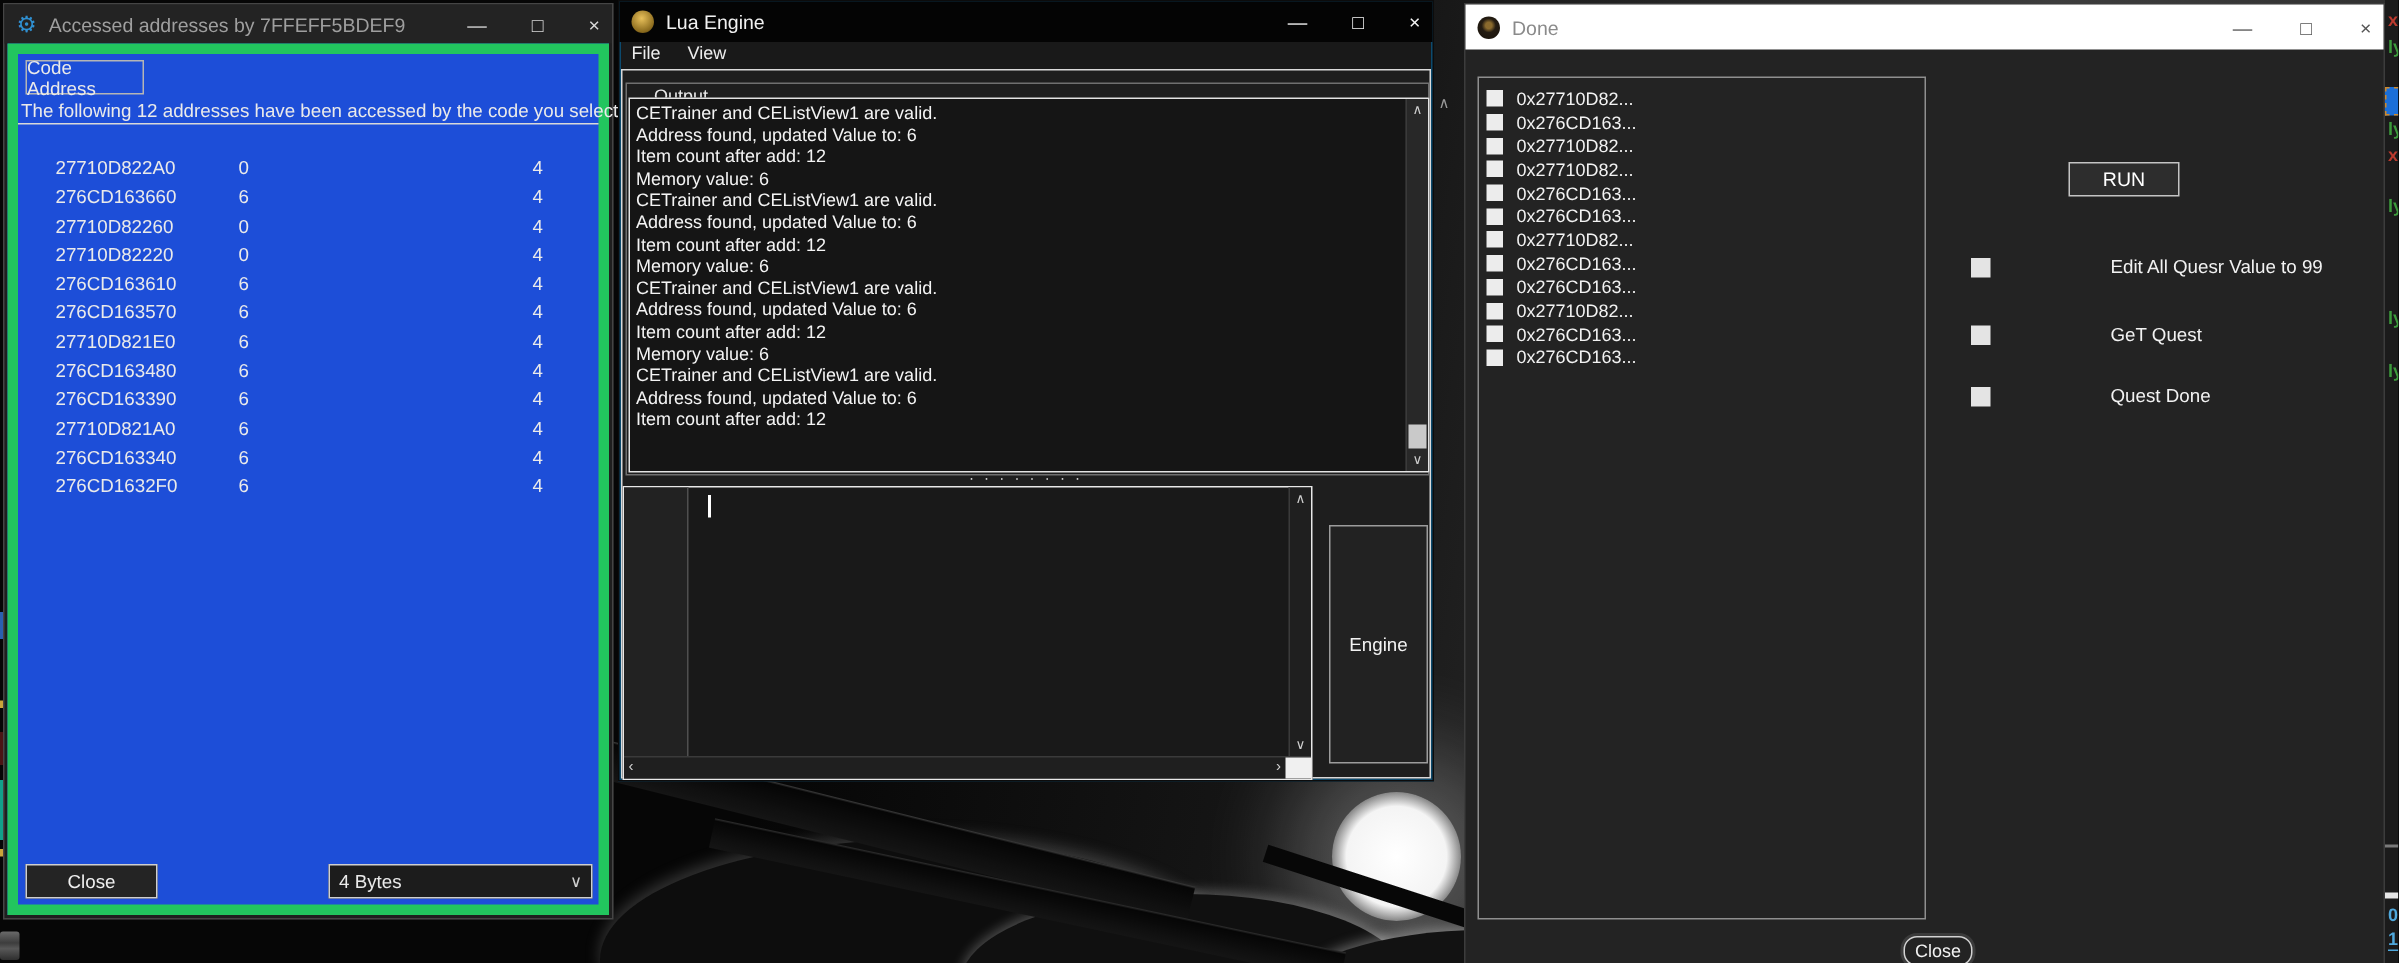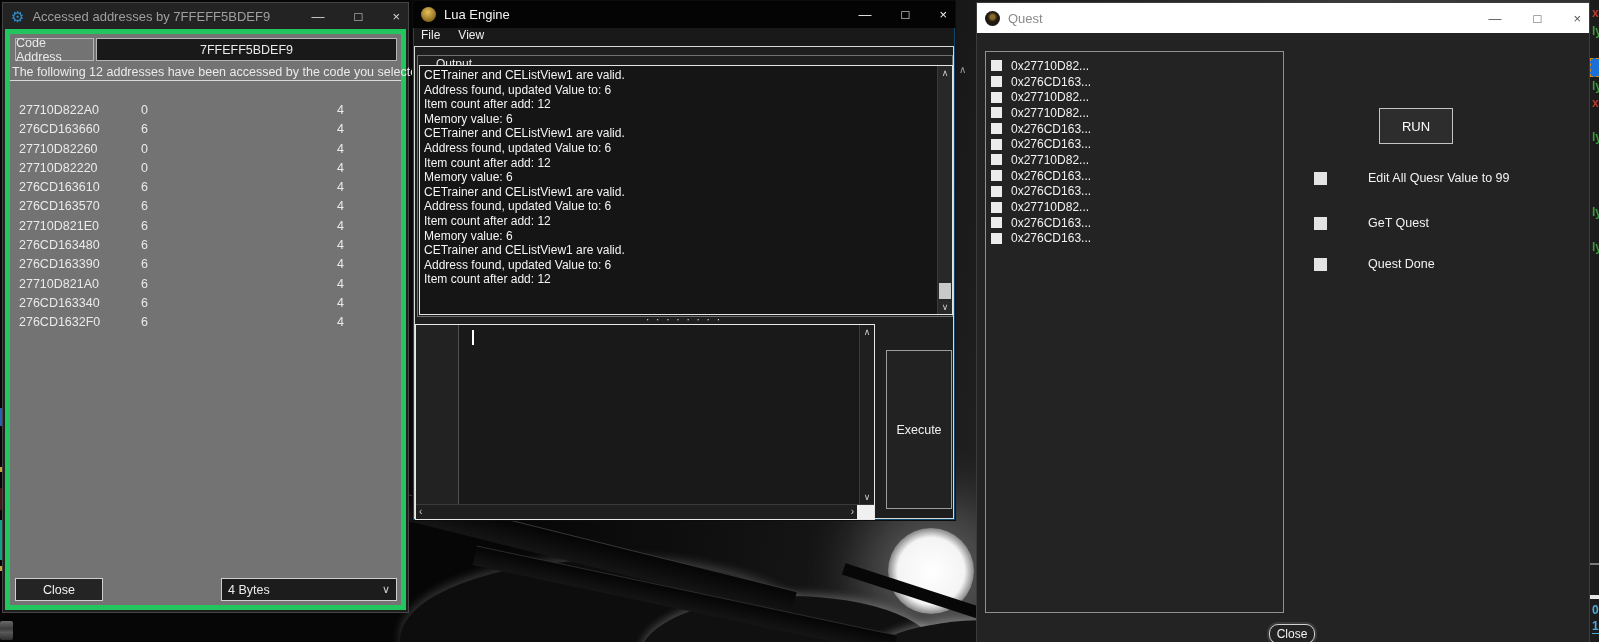--- a/index.html
+++ b/index.html
@@ -49,33 +49,33 @@
   .wbtns { display:flex; align-items:center; gap:30px; font-size:13px; }
   .wbtns span { cursor:default; }
   .circle-icon { width:15px; height:15px; border-radius:50%; flex:none; }
 
   
   .win-left { left:2px; top:2px; width:407px; height:611px; background:#1f1f1f; border:1px solid #454545; }
   .win-left .tbar { height:26px; background:#232323; }
   .win-left .ttl { color:#9f9f9f; }
   .win-left .wbtns { color:#d8d8d8; }
   .ce-gear { color:#2f8fd0; font-size:15px; line-height:15px; }
-  .wl-client { position:absolute; left:2px; right:2px; top:26px; bottom:2px; border:5px solid #22c55e; background:#737373; }
+  .wl-client { position:absolute; left:2px; right:2px; top:26px; bottom:2px; border:7px solid #22c55e; background:#1d4ed8; }
   .ca-label { position:absolute; left:5px; top:4px; width:79px; height:23px; border:1px solid #b5b5b5;
               display:flex; align-items:center; justify-content:center; font-size:12.5px; }
   .ca-value { position:absolute; left:86px; right:4px; top:4px; height:23px; border:1px solid #b5b5b5; background:#191919;
               display:flex; align-items:center; justify-content:center; font-size:12.5px; }
   .wl-info  { position:absolute; left:0; right:0; top:30px; height:17px; font-size:12.5px; line-height:16px;
               padding-left:2px; border-bottom:1px solid #d9d9d9; white-space:nowrap; }
   .wl-head  { position:absolute; left:0; right:0; top:47px; height:19px; font-size:12.5px; }
   .wl-head span { position:absolute; top:2px; }
   .h-addr { left:9px; } .h-val { left:131px; } .h-cnt { left:334px; }
   .vsep { position:absolute; top:1px; width:1px; height:16px; background:#6a6a6a; }
   .vs1 { left:125px; } .vs2 { left:327px; } .vs3 { left:375px; }
-  .wl-rows { position:absolute; left:0; right:0; top:67px; }
+  .wl-rows { position:absolute; left:16px; right:0; top:67px; }
   .grow { position:relative; height:19.3px; font-size:12.5px; }
   .grow span { position:absolute; top:2px; }
   .c-addr { left:9px; } .c-val { left:131px; } .c-cnt { left:327px; }
   .wl-close { position:absolute; left:5px; bottom:4px; width:88px; height:23px; background:#242424; color:#f0f0f0;
               border:1px solid #cfcfcf; font-size:12.5px; font-family:inherit; }
   .wl-combo { position:absolute; right:4px; bottom:4px; width:176px; height:23px; background:#1c1c1c;
               border:1px solid #cfcfcf; display:flex; align-items:center; font-size:12.5px; padding:0 6px; }
   .wl-combo .cval { flex:1; }
   .chev { color:#cfcfcf; font-size:11px; }
 
@@ -120,28 +120,28 @@
   .win-test .tbar { height:30px; background:#ffffff; }
   .win-test .ttl { color:#8a8a8a; }
   .win-test .wbtns { color:#555; gap:32px; }
   .test-icon { background:radial-gradient(circle at 50% 40%,#8a6a2d 0 18%,#241c12 40%,#17110a); }
   .test-client { position:absolute; left:0; right:0; top:30px; bottom:0; }
   .listbox { position:absolute; left:8px; top:18px; width:299px; height:562px; border:1px solid #8f8f8f; }
   .litem { display:flex; align-items:center; gap:9px; height:15.7px; padding-left:5px; }
   .litem:first-child { margin-top:6px; }
   .cbx { width:11px; height:11px; background:#ececec; flex:none; }
   .litem span.lbl { font-size:12px; color:#f2f2f2; }
-  .run-btn { position:absolute; left:402px; top:75px; width:74px; height:36px; background:#2d2d2d; color:#fff;
+  .run-btn { position:absolute; left:402px; top:75px; width:74px; height:23px; background:#2d2d2d; color:#fff;
              border:1px solid #c4c4c4; font-size:13px; font-family:inherit; }
   .opt { position:absolute; display:flex; align-items:center; }
   .opt .cbx2 { position:absolute; left:337px; width:13px; height:13px; background:#e4e4e4; }
   .opt .olbl { position:absolute; left:391px; font-size:12.5px; color:#f2f2f2; white-space:nowrap; }
   .opt1 { top:139px; } .opt2 { top:184px; } .opt3 { top:225px; }
   .opt .cbx2, .opt .olbl { top:0; }
-  .opt1 .olbl,.opt2 .olbl,.opt3 .olbl { top:-1px; }
+  .opt1 .olbl,.opt2 .olbl,.opt3 .olbl { top:-1px;margin-left:39px; }
   .test-close { position:absolute; left:292px; top:591px; width:46px; height:20px; border-radius:9px;
                 background:#232323; color:#f2f2f2; border:1px solid #d2d2d2;
                 box-shadow:0 0 0 2px rgba(130,130,130,.25); font-size:12px; font-family:inherit; }
 </style>
 </head>
 <body>
 
 <div class="screen">
 
   <div class="bg">
@@ -167,21 +167,20 @@
       <span class="ce-gear">⚙</span>
       <span class="ttl">Accessed addresses by 7FFEFF5BDEF9</span>
       <span class="wbtns">
         <span>—</span>
         <span>□</span>
         <span>×</span>
       </span>
     </header>
     <div class="wl-client">
       <div class="ca-label">Code Address</div>
-      <div class="ca-value">7FFEFF5BDEF9</div>
       <div class="wl-info">The following 12 addresses have been accessed by the code you selected</div>
 
 
       <div class="wl-rows">
         <div class="grow">
             <span class="c-addr">27710D822A0</span>
             <span class="c-val">0</span>
             <span class="c-cnt">4</span>
           </div>
         <div class="grow">
@@ -298,28 +297,28 @@
         <div class="ed-vscroll">
           <span class="sa-up">∧</span>
           <span class="sa-dn">∨</span>
         </div>
         <div class="hscroll">
           <span class="sa-lt">‹</span>
           <span class="sa-rt">›</span>
           <span class="hcorner"></span>
         </div>
       </div>
-      <button class="execute">Execute</button>
+      <button class="execute">Engine</button>
     </div>
   </section>
 
   <section class="win win-test">
     <header class="tbar">
       <span class="circle-icon test-icon"></span>
-      <span class="ttl">Quest</span>
+      <span class="ttl">Done</span>
       <span class="wbtns">
         <span>—</span>
         <span>□</span>
         <span>×</span>
       </span>
     </header>
     <div class="test-client">
       <div class="listbox">
         <div class="litem">
             <span class="cbx"></span>

